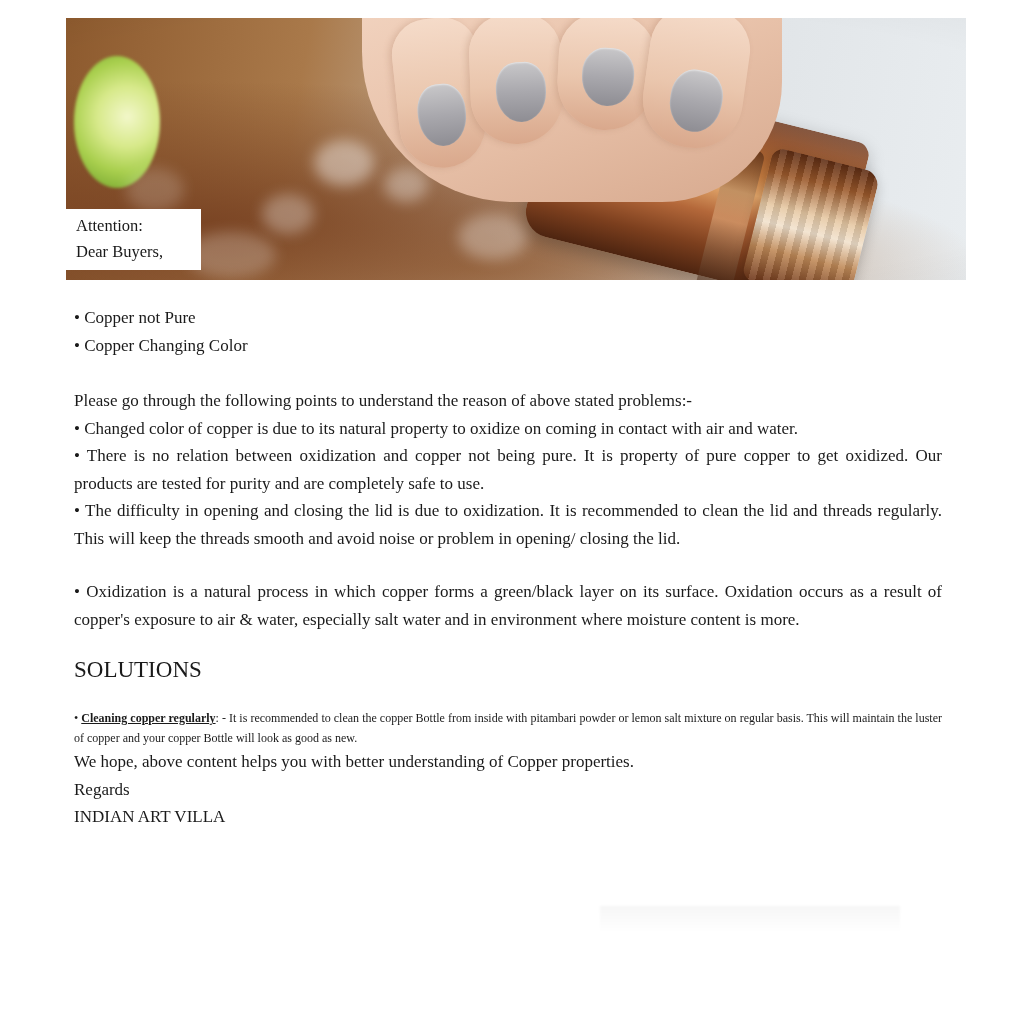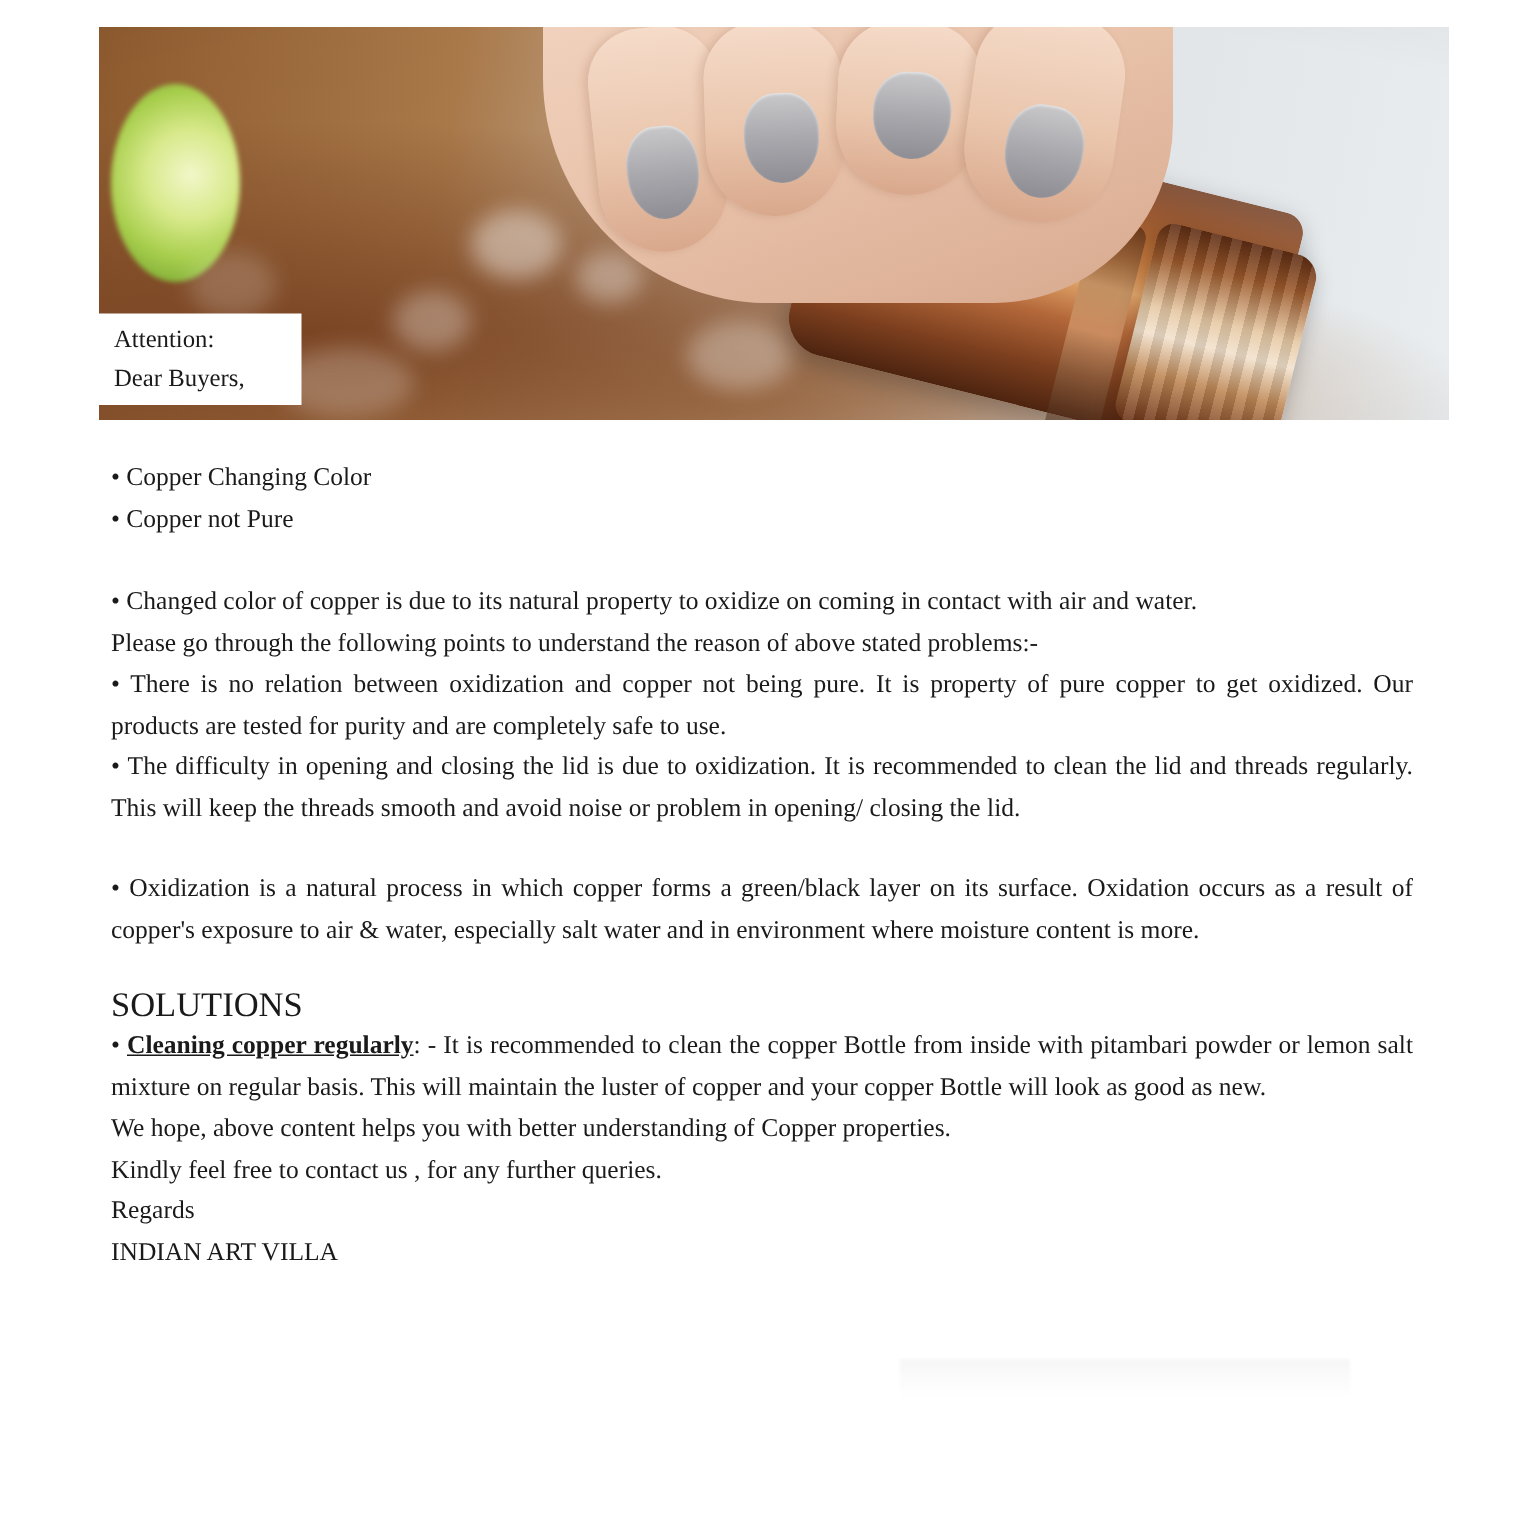--- a/index.html
+++ b/index.html
@@ -199,22 +199,23 @@
   .para-block p { margin: 0; }
 
   .block-2 { margin-top: 26px; }
 
   .solutions {
     font-size: 23px;
     margin-top: 24px;
   }
 
   .solution-item {
-    font-size: 17px;
+    font-size: 12px;
     line-height: 1.62;
+    margin-top: 26px;
     text-align: justify;
   }
   .solution-item b u { font-weight: bold; }
 
   .closing {
     font-size: 17px;
     line-height: 1.62;
   }
   .closing div { white-space: nowrap; }
 
@@ -276,39 +277,38 @@
 
   <div class="attention">
     <div>Attention:</div>
     <div>Dear Buyers,</div>
   </div>
 
   <div class="body-copy">
 
 
     <div class="bullets">
+      <div>• Copper not Pure</div>
       <div>• Copper Changing Color</div>
-      <div>• Copper not Pure</div>
     </div>
 
     <div class="para-block">
+      <p>Please go through the following points to understand the reason of above stated problems:-</p>
       <p>• Changed color of copper is due to its natural property to oxidize on coming in contact with air and water.</p>
-      <p>Please go through the following points to understand the reason of above stated problems:-</p>
       <p>• There is no relation between oxidization and copper not being pure. It is property of pure copper to get oxidized. Our products are tested for purity and are completely safe to use.</p>
       <p>• The difficulty in opening and closing the lid is due to oxidization. It is recommended to clean the lid and threads regularly. This will keep the threads smooth and avoid noise or problem in opening/ closing the lid.</p>
     </div>
 
     <div class="para-block block-2">• Oxidization is a natural process in which copper forms a green/black layer on its surface. Oxidation occurs as a result of copper's exposure to air &amp; water, especially salt water and in environment where moisture content is more.</div>
 
     <div class="solutions">SOLUTIONS</div>
 
     <div class="solution-item"><span>• </span><b><u>Cleaning copper regularly</u></b><span>: - It is recommended to clean the copper Bottle from inside with pitambari powder or lemon salt mixture on regular basis. This will maintain the luster of copper and your copper Bottle will look as good as new.</span></div>
 
     <div class="closing">
       <div>We hope, above content helps you with better understanding of Copper properties.</div>
-      <div>Kindly feel free to contact us , for any further queries.</div>
       <div>Regards</div>
       <div>INDIAN ART VILLA</div>
     </div>
   </div>
 
   <div class="scan-ghost"></div>
 </div>
 
 </body></html>

